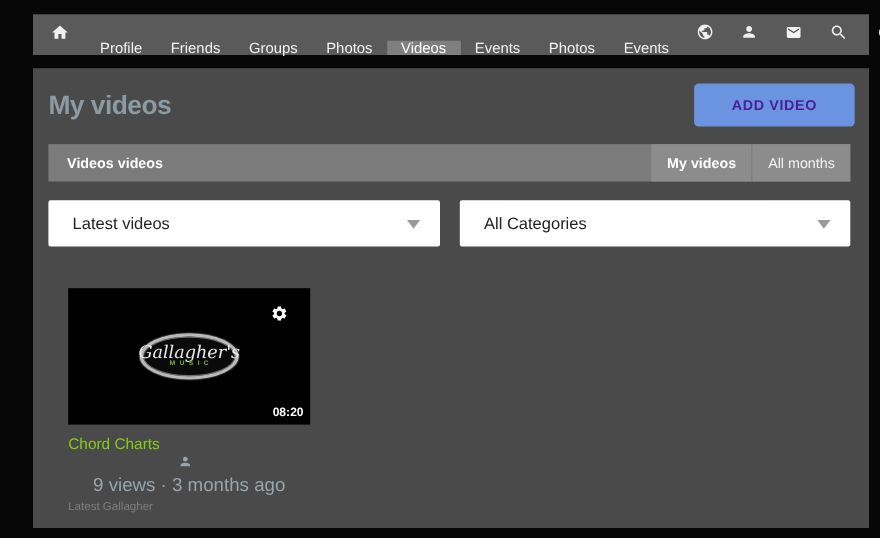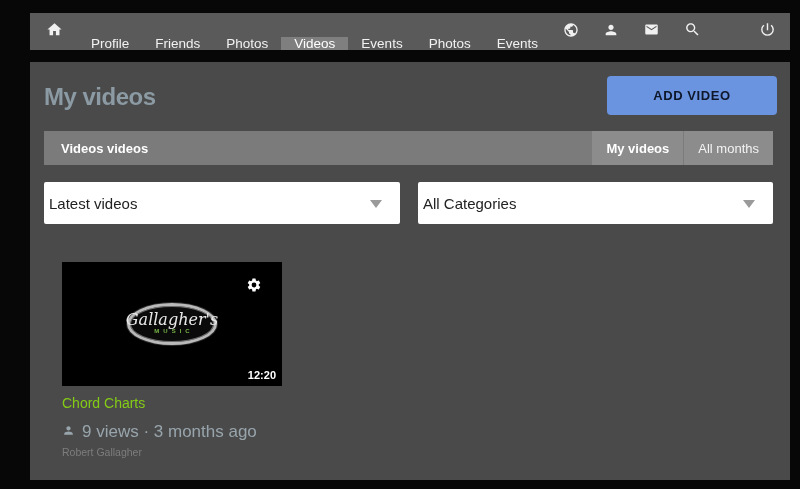--- a/index.html
+++ b/index.html
@@ -17,81 +17,82 @@
   .nav-iconbtn { display:flex; align-items:center; padding:0 12px; cursor:pointer; }
   .nav-spacer { flex:1; }
   .nav-power { display:flex; align-items:center; padding:0 14px; cursor:pointer; }
   .topbar svg { fill:#f0f0f0; }
 
   
   .panel { position:absolute; left:30px; top:62px; width:760px; height:418px;
            background:#4a4a4a; }
   .page-title { position:absolute; left:14px; top:21px; font-size:24px;
                 font-weight:bold; color:#8b9aa3; letter-spacing:-0.5px; }
-  .add-video-btn { position:absolute; right:13px; top:14px; width:170px; height:39px;
-                   background:#6a94e0; border:none; border-radius:4px; color:#0f172a;
+  .add-video-btn { position:absolute; right:13px; top:14px; width:146px; height:39px;
+                   background:#6a94e0; border:none; border-radius:4px; color:#4c1d95;
                    font-family:"Liberation Sans", sans-serif;
                    font-size:13px; font-weight:bold; letter-spacing:0.6px; cursor:pointer; }
 
   
   .pending-bar { position:absolute; left:14px; top:69px; width:729px; height:34px;
                  background:#7b7b7b; display:flex; align-items:stretch; }
   .pending-label { display:flex; align-items:center; padding-left:17px; color:#ffffff;
                    font-size:13px; font-weight:bold; }
   .bar-tabs { margin-left:auto; display:flex; }
   .bar-tab { display:flex; align-items:center; padding:0 14px; background:#8c8c8c;
              color:#f3f3f3; font-size:13px; cursor:pointer; margin-left:1px; }
   .bar-tab.active { color:#ffffff; font-weight:bold; }
 
   
   .dropdown { position:absolute; top:120px; height:42px; background:#ffffff;
               border-radius:2px; display:flex; align-items:center; cursor:pointer; }
   .dropdown.sort { left:14px; width:356px; }
   .dropdown.category { left:388px; width:355px; }
-  .dropdown-value { padding-left:5px; font-size:15px; color:#222222; }
+  .dropdown-value { padding-left:22px; font-size:15px; color:#222222; }
   .chevron-down { position:absolute; right:18px; top:18px; width:0; height:0;
                   border-left:6px solid transparent; border-right:6px solid transparent;
                   border-top:8px solid #9a9a9a; }
 
   
   .video-card { position:absolute; left:32px; top:200px; width:220px; }
   .thumb { position:relative; width:220px; height:124px; background:#000000; cursor:pointer; }
   .thumb-gear { position:absolute; right:20px; top:15px; }
   .thumb-gear svg { fill:#ffffff; }
   .duration { position:absolute; right:6px; bottom:5px; color:#ffffff; font-size:11px;
               font-weight:bold; }
   .logo-oval { position:absolute; left:50%; top:50%; transform:translate(-50%,-50%);
                width:90px; height:42px; border:3px solid #b9b9b9; border-radius:50%;
                background:#0a0a0a; box-shadow:0 0 0 1px #2e2e2e, inset 0 0 0 1px #6c6c6c;
                display:flex; flex-direction:column; align-items:center; justify-content:center; }
   .logo-line1 { font-family:"DejaVu Serif", serif; font-style:italic; font-size:16px;
                 color:#e9e9e9; line-height:12px; }
   .logo-line2 { font-size:6px; letter-spacing:4px; color:#7ab648; font-weight:bold;
                 margin-top:2px; padding-left:4px; }
   .video-title { margin-top:9px; font-size:14px; color:#84cc16; cursor:pointer; }
-  .video-meta { margin-top:11px; display:flex; align-items:center; font-size:17px;
-                color:#98a5ac; }
+  .video-meta { display:flex; align-items:center; font-size:17px;
+                color:#98a5ac;flex-direction:column; }
   .video-meta svg { fill:#98a5ac; margin-right:7px; }
   .video-author { margin-top:4px; font-size:10.5px; color:#7d7d7d; }
 </style>
 </head>
 <body>
 
 <div class="screen">
 
   <nav class="topbar">
     <a class="nav-home">
       <span>
         <svg width="17" height="17" viewBox="0 0 24 24">
             <path d="M10 20v-6h4v6h5v-8h3L12 3 2 12h3v8z"></path>
           </svg>
       </span>
     </a>
     <a class="nav-item">Profile</a>
     <a class="nav-item">Friends</a>
+    <a class="nav-item">Groups</a>
     <a class="nav-item">Photos</a>
     <a class="nav-item active">Videos</a>
     <a class="nav-item">Events</a>
     <a class="nav-item">Photos</a>
     <a class="nav-item">Events</a>
 
     <a class="nav-iconbtn">
       <span>
         <svg width="16" height="16" viewBox="0 0 24 24">
             <path d="M12 2C6.48 2 2 6.48 2 12s4.48 10 10 10 10-4.48 10-10S17.52 2 12 2zm-1 17.93c-3.95-.49-7-3.85-7-7.93 0-.62.08-1.21.21-1.79L9 15v1c0 1.1.9 2 2 2v1.93zm6.9-2.54c-.26-.81-1-1.39-1.9-1.39h-1v-3c0-.55-.45-1-1-1H8v-2h2c.55 0 1-.45 1-1V7h2c1.1 0 2-.9 2-2v-.41c2.93 1.19 5 4.06 5 7.41 0 2.08-.8 3.97-2.1 5.39z"></path>
@@ -158,28 +159,28 @@
       <div class="thumb">
         <span class="thumb-gear">
           <svg width="16" height="16" viewBox="0 0 24 24">
               <path d="M19.14 12.94a7.07 7.07 0 0 0 .06-.94 7.07 7.07 0 0 0-.06-.94l2.03-1.58a.5.5 0 0 0 .12-.64l-1.92-3.32a.5.5 0 0 0-.61-.22l-2.39.96a7.03 7.03 0 0 0-1.62-.94l-.36-2.54a.5.5 0 0 0-.5-.42h-3.84a.5.5 0 0 0-.5.42l-.36 2.54a7.03 7.03 0 0 0-1.62.94l-2.39-.96a.5.5 0 0 0-.61.22L2.65 8.84a.5.5 0 0 0 .12.64l2.03 1.58a7.07 7.07 0 0 0 0 1.88l-2.03 1.58a.5.5 0 0 0-.12.64l1.92 3.32c.14.24.42.34.61.22l2.39-.96c.5.38 1.03.7 1.62.94l.36 2.54a.5.5 0 0 0 .5.42h3.84a.5.5 0 0 0 .5-.42l.36-2.54a7.03 7.03 0 0 0 1.62-.94l2.39.96c.22.08.47 0 .61-.22l1.92-3.32a.5.5 0 0 0-.12-.64zM12 15.6A3.6 3.6 0 1 1 15.6 12 3.6 3.6 0 0 1 12 15.6z"></path>
             </svg>
         </span>
         <div class="logo-oval">
           <span class="logo-line1">Gallagher's</span>
           <span class="logo-line2">MUSIC</span>
         </div>
-        <span class="duration">12:20</span>
+        <span class="duration">08:20</span>
       </div>
       <div class="video-title">Chord Charts</div>
       <div class="video-meta">
         <span>
           <svg width="13" height="13" viewBox="0 0 24 24">
               <path d="M12 12c2.21 0 4-1.79 4-4s-1.79-4-4-4-4 1.79-4 4 1.79 4 4 4zm0 2c-2.67 0-8 1.34-8 4v2h16v-2c0-2.66-5.33-4-8-4z"></path>
             </svg>
         </span>
         <span>9 views · 3 months ago</span>
       </div>
-      <div class="video-author">Robert Gallagher</div>
+      <div class="video-author">Latest Gallagher</div>
     </div>
 
   </main>
 </div>
 
 </body></html>

